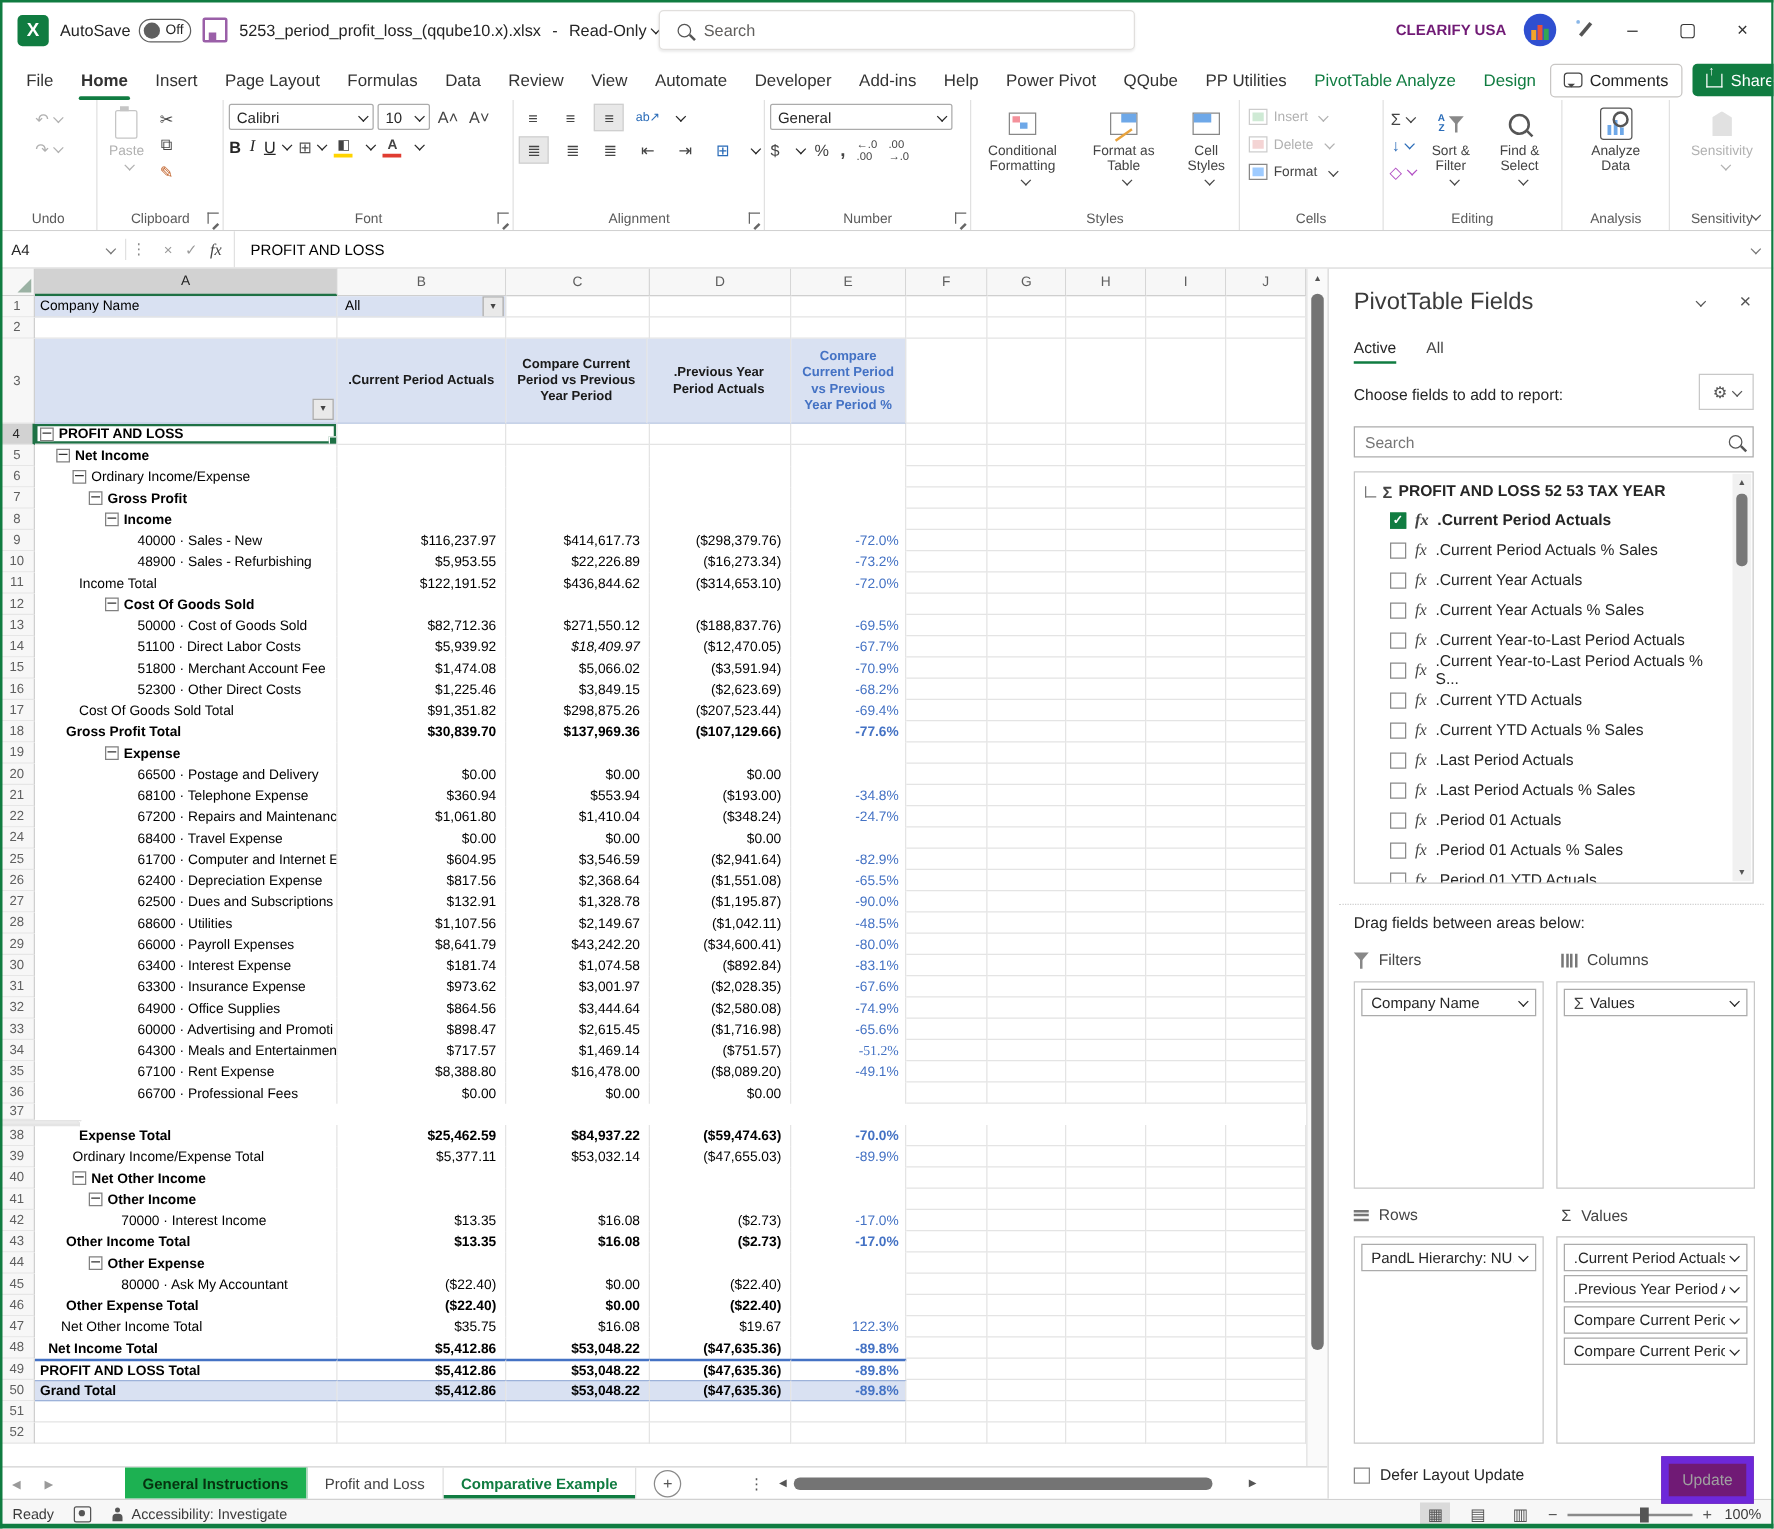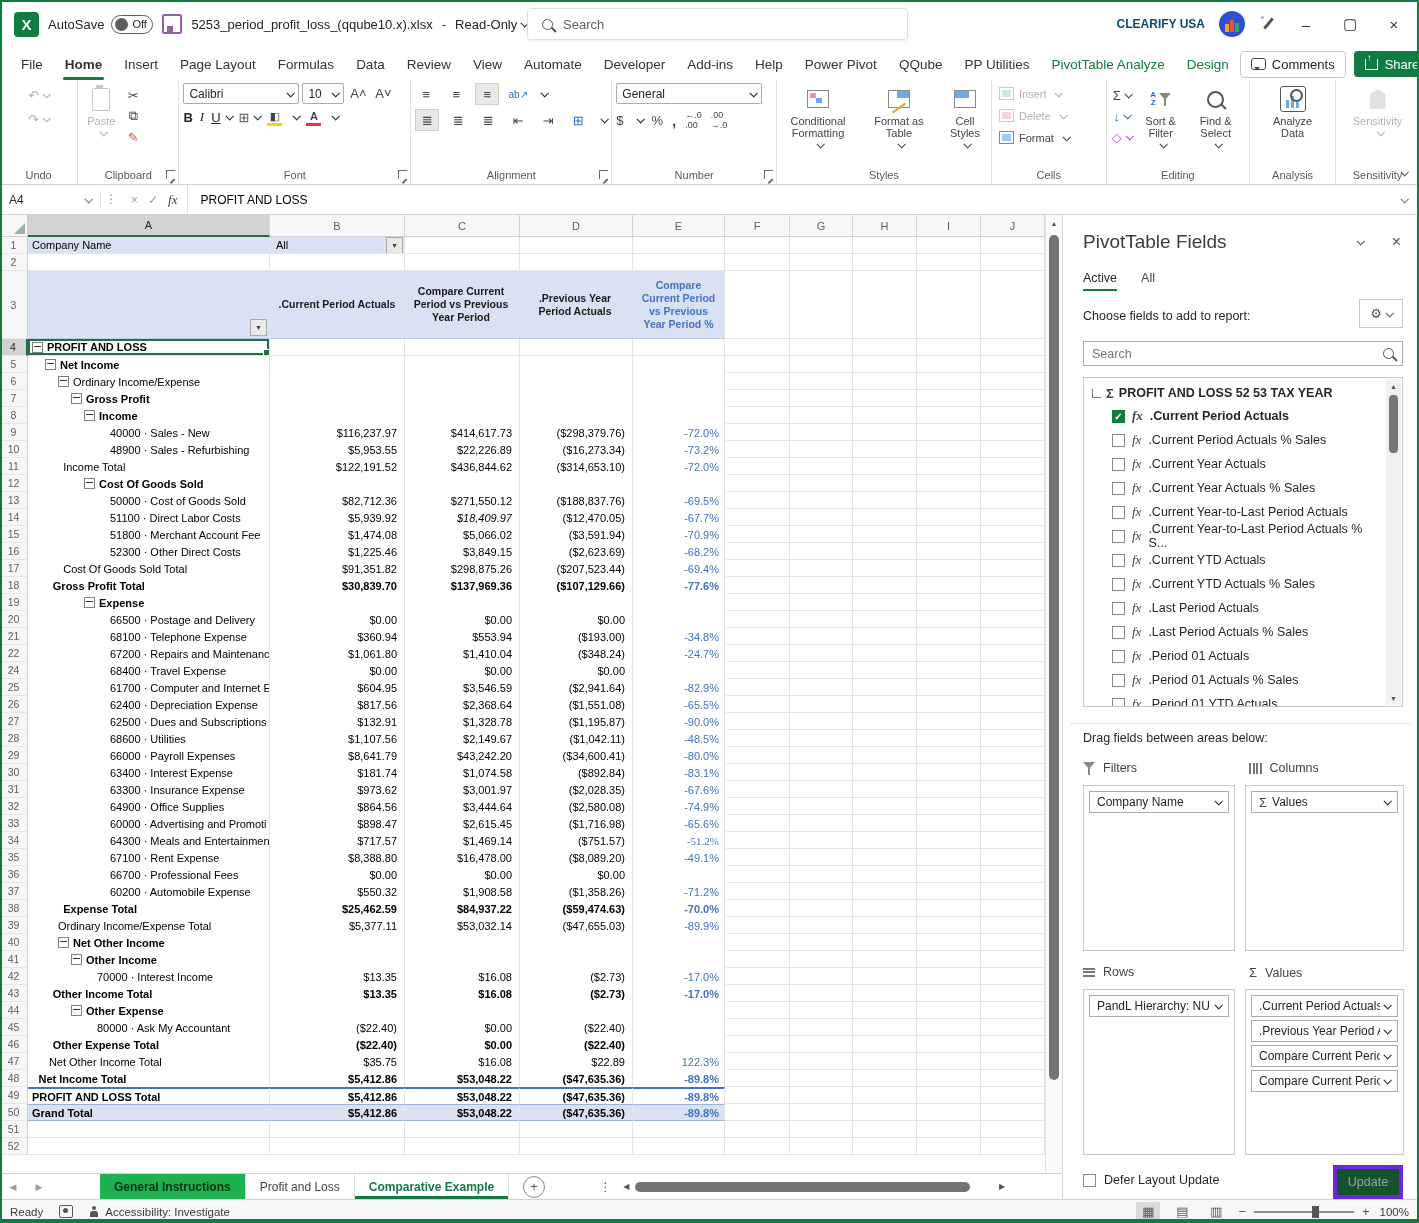--- a/index.html
+++ b/index.html
@@ -17,21 +17,21 @@
   .as-wrap{display:flex;align-items:center;gap:7px;font-size:13px;color:#242424;}
   .toggle{width:42px;height:19px;border:1px solid #5f5f5f;border-radius:10px;display:flex;align-items:center;padding:0 3px;gap:4px;box-sizing:border-box;}
   .knob{width:13px;height:13px;border-radius:50%;background:#5f5f5f;}
   .toggle-lbl{font-size:11px;color:#242424;}
   .save-ic{width:16px;height:16px;border:2px solid #9A5FA8;border-radius:2px;position:relative;}
   .save-ic::after{content:"";position:absolute;left:3px;bottom:0px;width:6px;height:6px;background:#9A5FA8;}
   .fname{font-size:13px;color:#242424;white-space:nowrap;}
   .ro{font-size:13px;color:#242424;display:flex;align-items:center;}
   .tb-search{position:absolute;left:527px;top:8px;width:381px;height:32px;background:#fff;border:1px solid #e1dfdd;border-radius:4px;box-shadow:0 1px 2px rgba(0,0,0,.08);display:flex;align-items:center;gap:10px;padding:0 14px;box-sizing:border-box;font-size:13px;color:#605e5c;}
   .tb-right{margin-left:auto;display:flex;align-items:center;gap:14px;padding-right:4px;}
-  .account{font-size:12px;font-weight:bold;color:#0c4a6e;}
+  .account{font-size:12px;font-weight:bold;color:#701a75;}
   .avatar{width:26px;height:26px;border-radius:50%;background:#2f4fd0;position:relative;overflow:hidden;}
   .avatar i{position:absolute;bottom:5px;width:4px;background:#f4a428;}
   .avatar i.b1{left:6px;height:8px;}
   .avatar i.b2{left:11px;height:12px;background:#e8513a;}
   .avatar i.b3{left:16px;height:9px;background:#35a553;}
   .pen-ic{width:18px;height:18px;position:relative;}
   .pen-ic::before{content:"";position:absolute;left:8px;top:2px;width:3px;height:13px;background:#555;transform:rotate(40deg);}
   .pen-ic::after{content:"";position:absolute;left:2px;top:1px;width:3px;height:3px;background:#8ab7e8;border-radius:50%;}
   .winbtn{width:30px;height:30px;display:flex;align-items:center;justify-content:center;font-size:15px;color:#333;}
 
@@ -191,21 +191,21 @@
   .dragl{position:absolute;left:20px;top:516px;font-size:12.5px;color:#262626;}
   .qlbl{position:absolute;font-size:12.5px;color:#444;display:flex;align-items:center;gap:8px;}
   .qbox{position:absolute;border:1px solid #c8c8c8;box-sizing:border-box;padding:5px;display:flex;flex-direction:column;gap:3px;background:#fff;}
   .chip{height:22px;border:1px solid #ababab;display:flex;align-items:center;justify-content:space-between;padding:0 7px;font-size:12px;color:#262626;box-sizing:border-box;background:#fff;white-space:nowrap;overflow:hidden;}
   .chip .lab{display:flex;align-items:center;gap:5px;overflow:hidden;}
   .colbars{display:inline-flex;gap:1.5px;}
   .colbars i{width:2px;height:11px;background:#777;}
   .rowbars{display:inline-flex;flex-direction:column;gap:1.5px;}
   .rowbars i{width:12px;height:2px;background:#777;}
   .defer{position:absolute;left:20px;top:958px;display:flex;align-items:center;gap:8px;font-size:12.5px;color:#262626;}
-  .updbtn{position:absolute;right:16px;top:950px;width:62px;height:26px;border:4px solid #6d28d9;display:flex;align-items:center;justify-content:center;font-size:12.5px;color:#a0a0a0;background:#14532d;}
+  .updbtn{position:absolute;right:16px;top:950px;width:62px;height:26px;border:6px solid #6d28d9;display:flex;align-items:center;justify-content:center;font-size:12.5px;color:#a0a0a0;background:#701a75;}
   .hr-dot{position:absolute;left:8px;right:8px;top:508px;border-top:1px dotted #d0d0d0;}
 </style>
 </head>
 <body>
 
 <div id="app">
   <div class="frame" id="fr-top"></div>
   <div class="frame" id="fr-left"></div>
   <div class="frame" id="fr-right"></div>
   <div class="frame" id="fr-bottom"></div>
@@ -967,21 +967,21 @@
           <div class="c val" style="width: 135px;">$0.00</div>
           <div class="c val" style="width: 115px;">$0.00</div>
           <div class="c val" style="width: 113px;">$0.00</div>
           <div class="c val pct" style="width: 92px;"></div>
           <div class="c gl" style="width: 65px;"></div>
           <div class="c gl" style="width: 63px;"></div>
           <div class="c gl" style="width: 64px;"></div>
           <div class="c gl" style="width: 64px;"></div>
           <div class="c gl" style="width: 64px;"></div>
         </div>
-        <div class="r" style="height: 17px;">
+        <div class="r" style="height: 17px; flex-direction: column;">
           <div class="rn">37</div>
           <div class="c la" style="width: 242px; padding-left: 82px;">60200 · Automobile Expense</div>
           <div class="c val" style="width: 135px;">$550.32</div>
           <div class="c val" style="width: 115px;">$1,908.58</div>
           <div class="c val" style="width: 113px;">($1,358.26)</div>
           <div class="c val pct" style="width: 92px;">-71.2%</div>
           <div class="c gl" style="width: 65px;"></div>
           <div class="c gl" style="width: 63px;"></div>
           <div class="c gl" style="width: 64px;"></div>
           <div class="c gl" style="width: 64px;"></div>
@@ -1102,21 +1102,21 @@
           <div class="c gl" style="width: 63px;"></div>
           <div class="c gl" style="width: 64px;"></div>
           <div class="c gl" style="width: 64px;"></div>
           <div class="c gl" style="width: 64px;"></div>
         </div>
         <div class="r" style="height: 17px;">
           <div class="rn">47</div>
           <div class="c la" style="width: 242px; padding-left: 20.9px;">Net Other Income Total</div>
           <div class="c val" style="width: 135px;">$35.75</div>
           <div class="c val" style="width: 115px;">$16.08</div>
-          <div class="c val" style="width: 113px;">$22.89</div>
+          <div class="c val" style="width: 113px;">$19.67</div>
           <div class="c val pct" style="width: 92px;">122.3%</div>
           <div class="c gl" style="width: 65px;"></div>
           <div class="c gl" style="width: 63px;"></div>
           <div class="c gl" style="width: 64px;"></div>
           <div class="c gl" style="width: 64px;"></div>
           <div class="c gl" style="width: 64px;"></div>
         </div>
         <div class="r" style="height: 17px;">
           <div class="rn">48</div>
           <div class="c la bb" style="width: 242px; padding-left: 10.5px;">Net Income Total</div>

